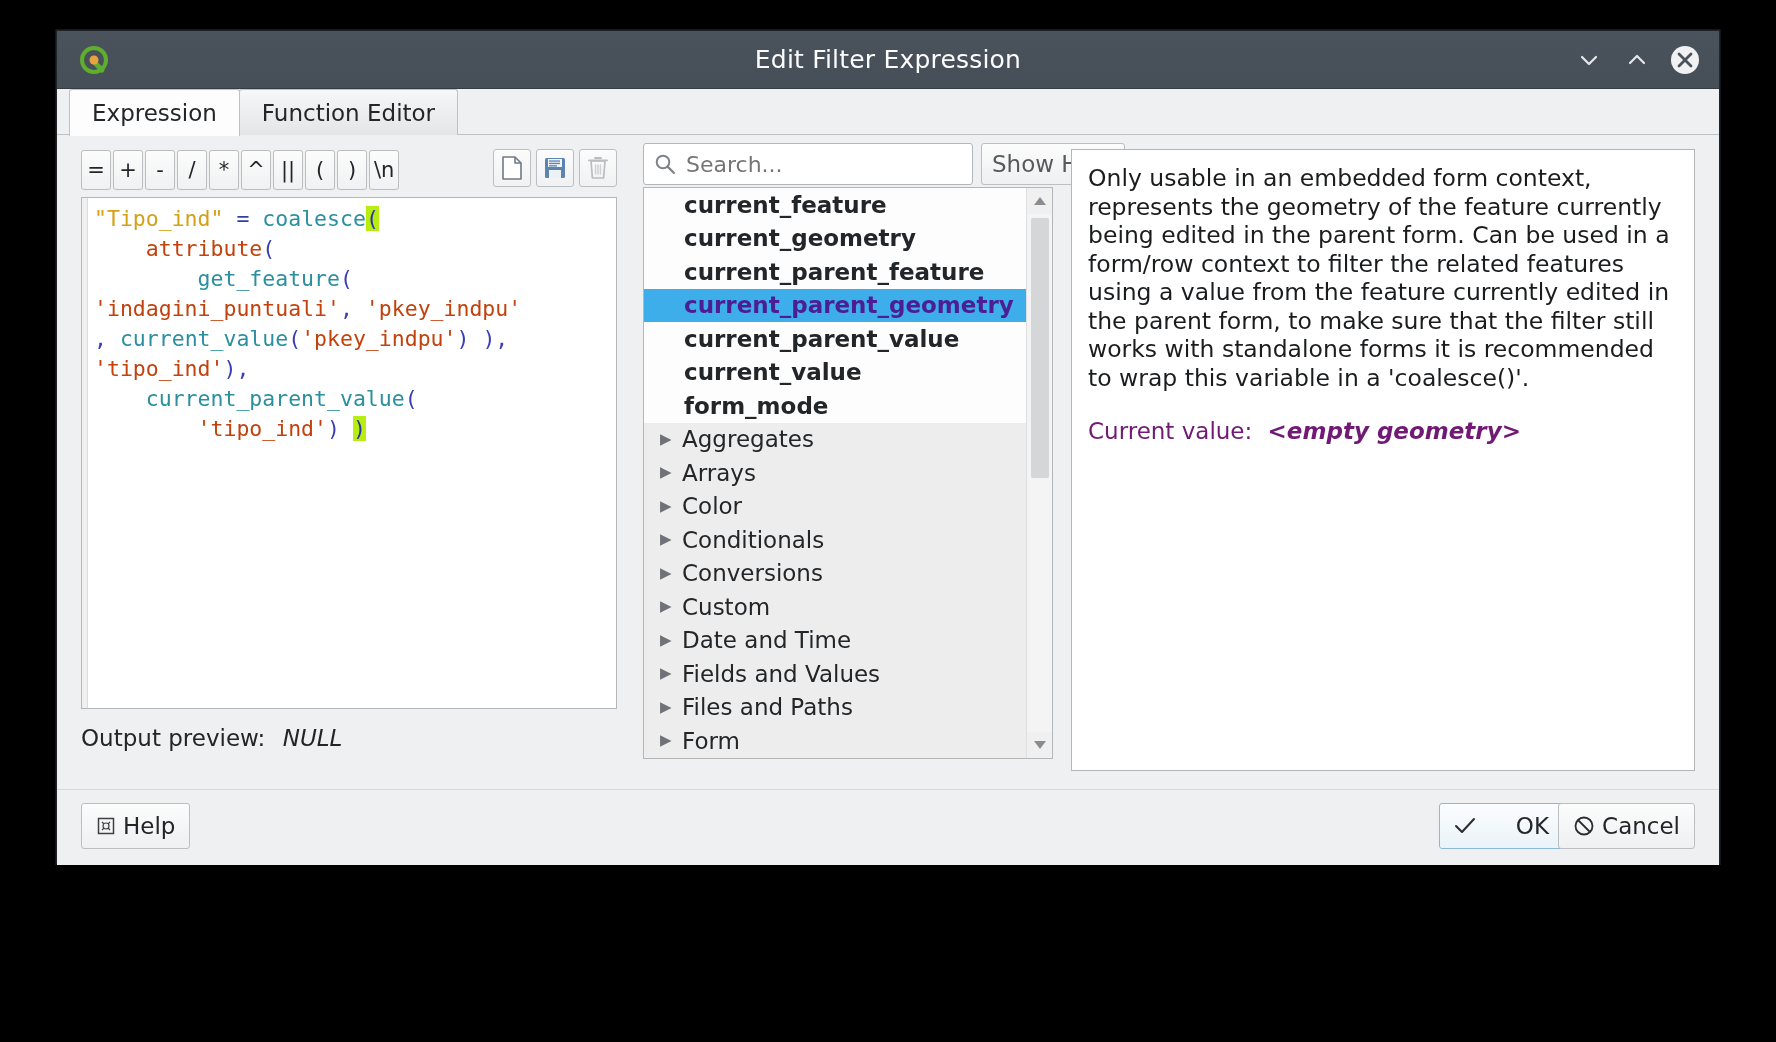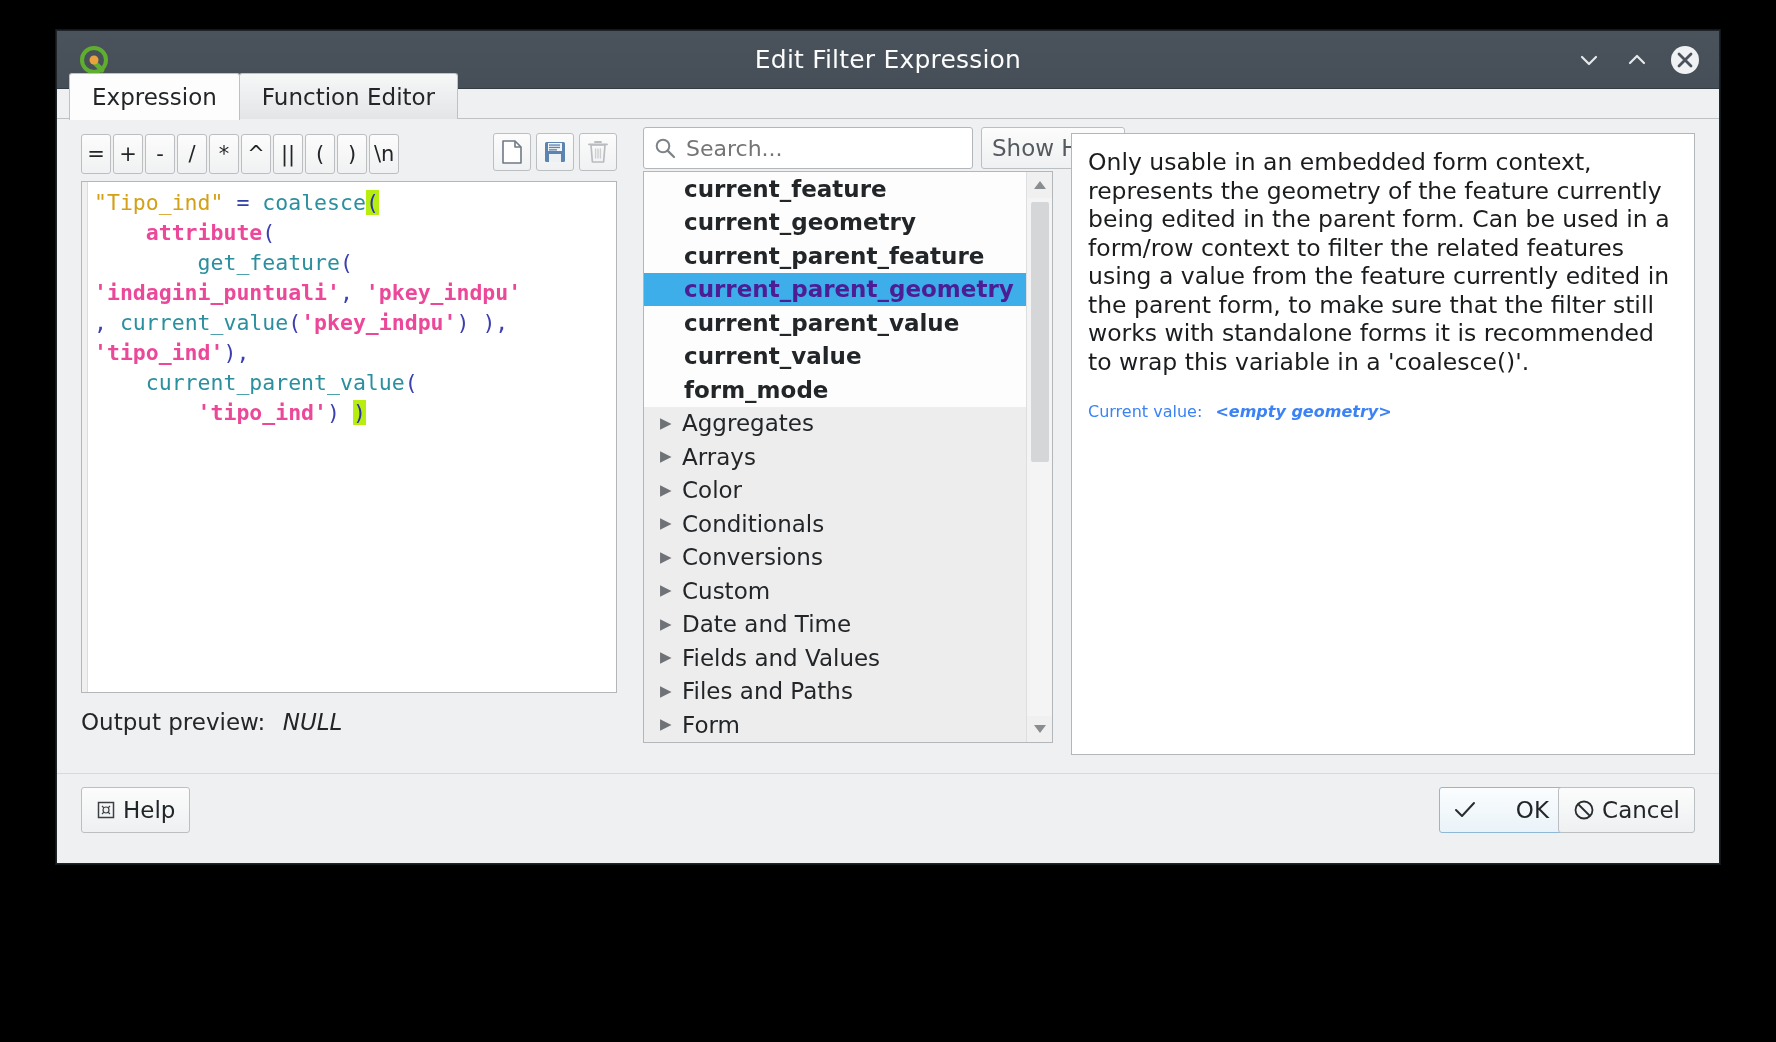--- a/index.html
+++ b/index.html
@@ -46,21 +46,21 @@
     cursor: pointer;
   }
   #tb-controls {
     position: absolute; right: 10px; top: 5px;
     display: flex; align-items: center;
   }
 
   
   #tabstrip {
     position: relative;
-    height: 30px;
+    height: 46px;
     background: #eff0f1;
     padding-left: 12px;
     display: flex; align-items: flex-end;
   }
   #tabstrip::after {
     content: ""; position: absolute;
     left: 0; right: 0; bottom: 0; height: 1px;
     background: #bfc2c5;
   }
   .tab {
@@ -149,21 +149,21 @@
     padding: 6px 4px 4px 6px;
     font-family: "DejaVu Sans Mono", "Liberation Mono", monospace;
     font-size: 21.5px;
     line-height: 30px;
     white-space: pre;
     color: #333333;
   }
   .tok-field   { color: #d4a017; }
   .tok-op      { color: #2f3fa8; }
   .tok-fn      { color: #2a8f9e; }
-  .tok-str     { color: #ec4899; font-weight: bold; }
+  .tok-str     { color: #c2410c; }
   .tok-paren   { color: #3b3fb0; }
   .tok-hl      { background: #b7ee10; color: #2a31b5; }
   .tok-plain   { color: #333333; }
 
   #output-preview {
     margin-top: 16px;
     font-size: 23px;
     color: #232629;
   }
   #output-preview .value {
@@ -290,22 +290,22 @@
     overflow: hidden;
   }
   #help-text {
     font-size: 23.5px;
     line-height: 28.5px;
     color: #1a1c1e;
     margin: 0;
   }
   #current-value-row {
     margin-top: 26px;
-    font-size: 16px;
-    color: #3b82f6;
+    font-size: 23px;
+    color: #701a75;
   }
   #current-value-row .cv-val {
     font-weight: bold;
     font-style: italic;
     margin-left: 8px;
   }
 
   
   #footer {
     position: absolute;

